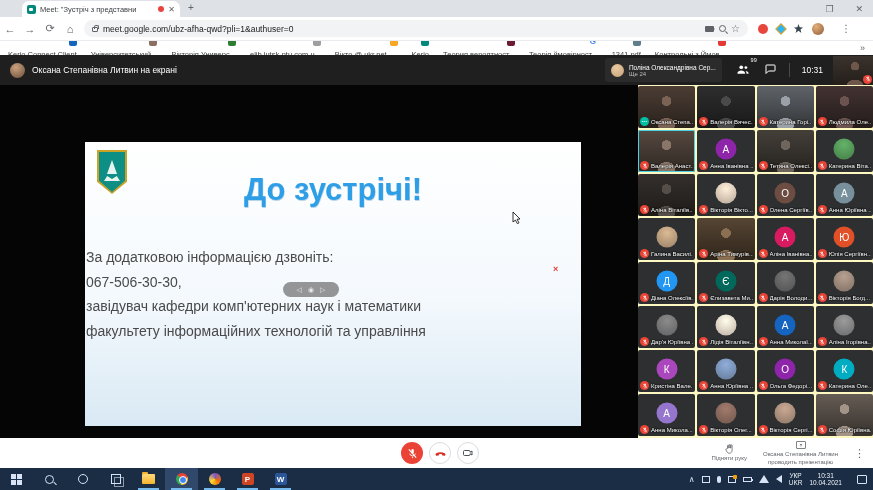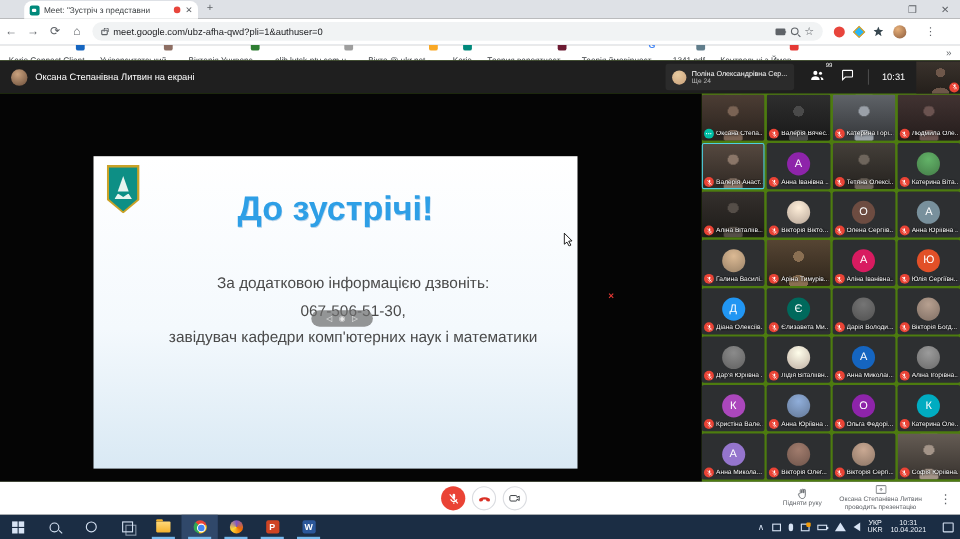--- a/index.html
+++ b/index.html
@@ -37,48 +37,48 @@
   .menu-dots { font-size:10px; color:#5f6368; margin-left:8px; }
 
   .bookmarks { position:absolute; left:0; top:41px; width:873px; height:14px; background:#fff; display:flex; align-items:center; padding:0 8px; gap:14px; overflow:hidden; }
   .bm { display:flex; align-items:flex-end; gap:4px; white-space:nowrap;flex-direction:column; }
   .bm-fav { width:8px; height:8px; border-radius:2px; flex:none; }
   .bm-fav.glyph { background:transparent; font-size:8px; font-weight:bold; line-height:8px; }
   .bm-label { font-size:7.5px; color:#3c4043; }
   .bm-overflow { margin-left:auto; font-size:9px; color:#5f6368; }
 
   
-  .meet { position:absolute; left:0; top:55px; width:873px; height:383px; background:#4d7c0f; }
+  .meet { position:absolute; left:0; top:55px; width:873px; height:383px; background:#fef9c3; }
   .meet-topbar { position:absolute; left:0; top:0; width:873px; height:30px; background:#1f1f1f; display:flex; align-items:center; }
   .mt-avatar { width:15px; height:15px; border-radius:50%; margin-left:10px; background:radial-gradient(circle at 40% 30%, #caa27e, #6b4e3a); flex:none; }
   .mt-name { font-size:8.5px; color:#fff; margin-left:7px; }
   .mt-right { position:absolute; right:0; top:0; height:30px; display:flex; align-items:center; }
   .pinned { height:24px; background:#2b2b2b; border-radius:3px; display:flex; align-items:center; padding:0 6px; gap:5px; }
   .pin-av { width:13px; height:13px; border-radius:50%; background:radial-gradient(circle at 40% 30%, #e8cBA0, #c9a07a); flex:none; }
   .pin-texts { display:flex; flex-direction:column; }
   .pin-name { font-size:6.5px; color:#fff; white-space:nowrap; }
   .pin-more { font-size:6px; color:#bdbdbd; }
   .mt-icon { position:relative; margin-left:14px; }
   .mt-count { position:absolute; top:-4px; right:-7px; font-size:5.5px; color:#fff; }
   .mt-sep { width:1px; height:14px; background:#4a4a4a; margin-left:12px; }
   .mt-clock { font-size:8.5px; color:#fff; margin-left:12px; }
   .selfview { width:40px; height:29px; margin-left:10px; background:
       radial-gradient(circle 6px at 55% 35%, #6e574a 70%, transparent 71%),
       radial-gradient(ellipse 13px 9px at 55% 100%, #6e574a 60%, transparent 61%),
       linear-gradient(180deg,#3a322c,#241f1b); position:relative; }
   .selfview .sv-badge { position:absolute; right:1px; bottom:1px; width:9px; height:9px; border-radius:50%; background:#ea4335; display:flex; align-items:center; justify-content:center; }
 
   .stage { position:absolute; left:0; top:30px; width:638px; height:353px; background:#050505; }
-  .slide { position:absolute; left:85px; top:57px; width:440px; height:284px; background:linear-gradient(180deg,#ffffff 0%,#f4f9fd 55%,#d9e9f4 100%);text-decoration:underline; }
+  .slide { position:absolute; left:85px; top:57px; width:496px; height:284px; background:linear-gradient(180deg,#ffffff 0%,#f4f9fd 55%,#d9e9f4 100%);text-decoration:underline; }
   .emblem { position:absolute; left:12px; top:8px; width:30px; height:44px; background:#c9a227; clip-path:polygon(0 0,100% 0,100% 72%,50% 100%,0 72%); }
   .emblem-in { position:absolute; left:2px; top:2px; width:26px; height:40px; background:#0d8f85; clip-path:polygon(0 0,100% 0,100% 72%,50% 100%,0 72%); }
   .emblem-in::before { content:""; position:absolute; left:8px; top:8px; width:0; height:0; border-left:5px solid transparent; border-right:5px solid transparent; border-bottom:14px solid #e8f4ef; }
   .emblem-in::after { content:""; position:absolute; left:5px; top:24px; width:16px; height:5px; background:#e8f4ef; clip-path:polygon(0 100%,20% 0,50% 60%,80% 0,100% 100%); }
   .slide-title { position:absolute; left:0; top:30px; width:100%; text-align:center; font-size:31px; font-weight:bold; color:#2e9fe6; text-shadow:0.5px 0.5px 0 #b9d4ea; }
-  .slide-body { position:absolute; left:16px; top:103px; width:100%; text-align:center; }
+  .slide-body { position:absolute; left:1px; top:103px; width:100%; text-align:left; }
   .slide-body p { font-size:14px; color:#4a4a4a; line-height:24.5px; }
   .slide-body p.b { font-weight:bold; color:#262626; font-size:14.5px; }
   .slide-ctrl { position:absolute; left:198px; top:140px; width:56px; height:15px; border-radius:8px; background:rgba(110,110,110,0.72); display:flex; align-items:center; justify-content:center; gap:6px; }
   .slide-ctrl span { color:#e8e8e8; font-size:7px; }
   .ann-x { position:absolute; left:468px; top:122px; color:#e53935; font-size:9px; font-weight:bold; }
   .cursor { position:absolute; left:512px; top:126px; }
 
   .tiles { position:absolute; left:638px; top:31px; width:235px; height:350px; display:grid; grid-template-columns:repeat(4,1fr); grid-auto-rows:42px; gap:2px; }
   .tile { position:relative; background:#2d2f31; border-radius:2px; overflow:hidden; }
   .tile.hl { outline:1.5px solid #4dd0e1; outline-offset:-1.5px; }
@@ -265,22 +265,23 @@
     </div>
 
     <div class="stage">
       <div class="slide">
         <div class="emblem">
             <div class="emblem-in"></div>
           </div>
         <div class="slide-title">До зустрічі!</div>
         <div class="slide-body">
             <p>За додатковою інформацією дзвоніть:</p>
-            <p>067-506-51-30,</p>
+            <p>067-506-30-30,</p>
             <p>завідувач кафедри комп'ютерних наук і математики</p>
+            <p>факультету інформаційних технологій та управління</p>
           </div>
         <div class="slide-ctrl">
           <span>◁</span>
           <span>◉</span>
           <span>▷</span>
         </div>
         <div class="ann-x">×</div>
       </div>
       <svg class="cursor" width="9" height="13" viewBox="0 0 9 13">
           <path d="M1 1l7 7-3 .3 2 3.5-1.6.9-2-3.6L1 11z" fill="#fff" stroke="#000" stroke-width="0.8"></path>

